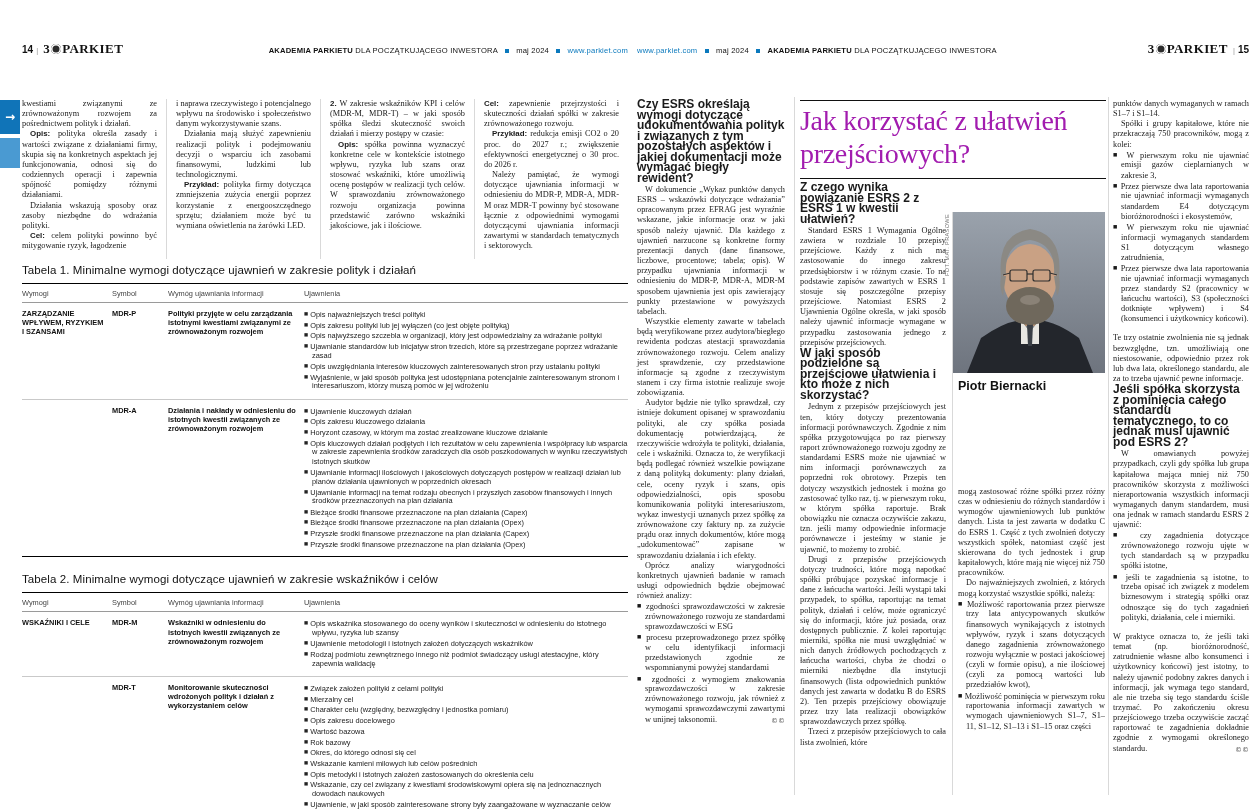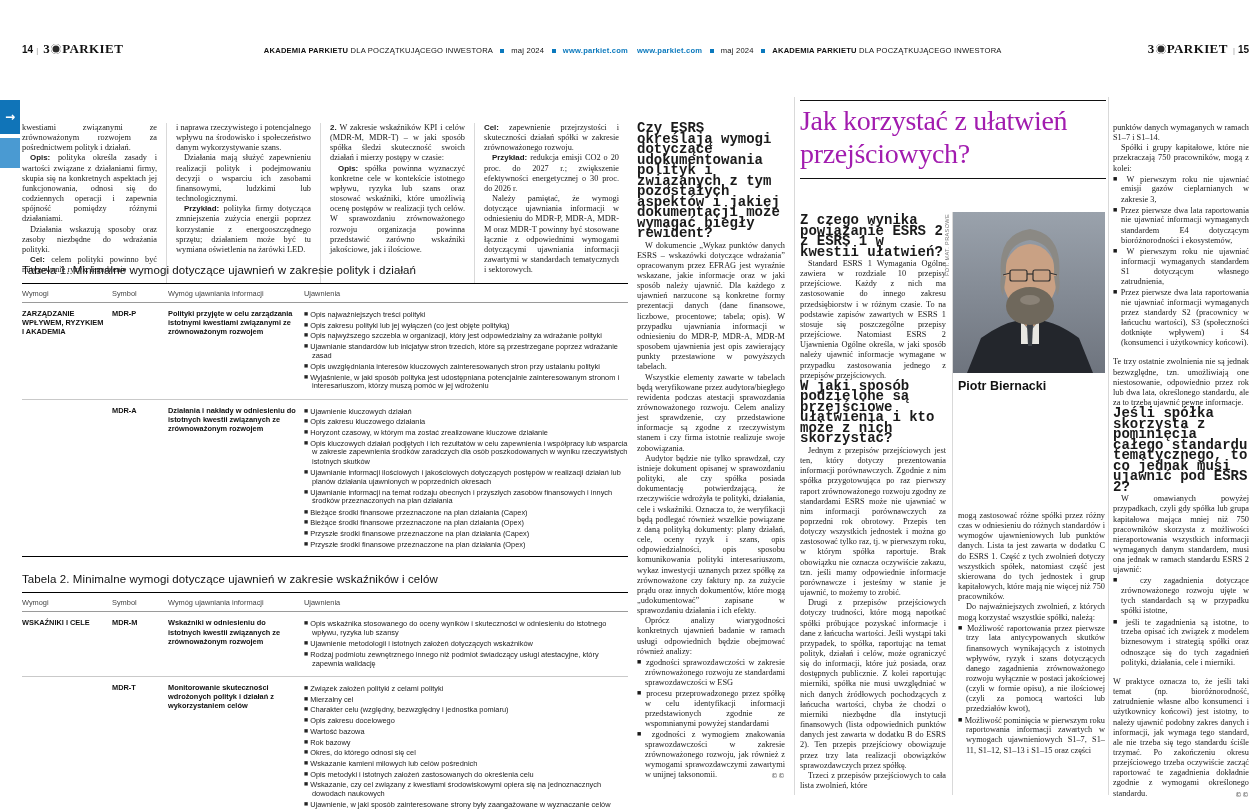--- a/index.html
+++ b/index.html
@@ -11,33 +11,33 @@
   .hdr-left{left:22px;width:606px;}
   .hdr-right{left:637px;width:612px;}
   .pagenum{font-weight:700;font-size:10px;}
   .pipe{color:#999;font-weight:400;margin:0 3px;}
   .logo{font-family:"Liberation Serif",serif;font-weight:700;font-size:13px;letter-spacing:.4px;white-space:nowrap;}
   .lemb{display:inline-block;width:10px;height:10px;border-radius:50%;background:#2c2c2c;margin:0 1px;vertical-align:-1px;
         box-shadow:inset 0 0 0 1.5px #fff,inset 0 0 0 3px #2c2c2c;}
   .strap{white-space:nowrap;letter-spacing:.2px;}
   .strap b{font-weight:700;}
   .ssq{display:inline-block;width:4px;height:4px;background:#0b79bd;margin:0 5px 1px;vertical-align:middle;}
-  .url{color:#0b79bd;font-weight:700;}
+  .url{color:#0b79bd;font-weight:400;}
   
   .marker1{position:absolute;left:0;top:100px;width:20px;height:34px;background:#1074b8;color:#fff;
            display:flex;align-items:center;justify-content:center;font:bold 12px "DejaVu Sans",sans-serif;}
   .marker2{position:absolute;left:0;top:138px;width:20px;height:30px;background:#4a9ad2;}
   
-  .flow{font-size:8.3px;line-height:10.15px;text-align:justify;margin-top:24px;}
+  .flow{font-size:8.3px;line-height:10.15px;text-align:justify;}
   .flow p{margin:0;}
   .para{text-indent:8px;}
   .para.noindent{text-indent:0;}
   .gap{margin-top:9px !important;}
   .lead{font-family:"Liberation Sans",sans-serif;font-weight:700;font-size:7.9px;}
-  .q{font-family:Liberation Mono, monospace;font-weight:700;font-size:14px;line-height:10.5px;
+  .q{font-family:Liberation Sans, sans-serif;font-weight:700;font-size:12px;line-height:10.5px;
      text-align:left;margin:0 0 2px 0 !important;}
   .bullet{padding-left:8px;text-indent:-8px;}
   .sq{font-family:"DejaVu Sans",sans-serif;font-size:4.6px;vertical-align:1.5px;}
   .endmark{display:block;text-align:right;font-family:"DejaVu Sans",sans-serif;font-size:7px;color:#555;margin-top:-9px;}
   
   .lp-cols{position:absolute;left:22px;top:99px;width:606px;height:160px;display:flex;overflow:hidden;}
   .lp-cols .colf{flex:1;padding-right:9px;}
   .lp-cols .colf + .colf{border-left:1px solid #d9d9d9;padding-left:9px;}
   
   .lp-tables{position:absolute;left:22px;top:264px;width:606px;font-family:"Liberation Sans",sans-serif;}
@@ -115,21 +115,21 @@
     <div id="table1">
         <div class="tbl-title">Tabela 1. Minimalne wymogi dotyczące ujawnień w zakresie polityk i działań</div>
         <div class="tbl bb">
           <div class="thead">
             <div class="th">Wymogi</div>
             <div class="th">Symbol</div>
             <div class="th">Wymóg ujawniania informacji</div>
             <div class="th">Ujawnienia</div>
           </div>
           <div class="trow">
-            <div class="tg">ZARZĄDZANIE WPŁYWEM, RYZYKIEM I AKADEMIA</div>
+            <div class="tg">ZARZĄDZANIE WPŁYWEM, RYZYKIEM I SZANSAMI</div>
             <div class="tsym">MDR-P</div>
             <div class="treq">Polityki przyjęte w celu zarządzania istotnymi kwestiami związanymi ze zrównoważonym rozwojem</div>
             <div class="tbullets">
               <div class="bullet"><span class="sq">■</span> Opis najważniejszych treści polityki</div>
               <div class="bullet"><span class="sq">■</span> Opis zakresu polityki lub jej wyłączeń (co jest objęte polityką)</div>
               <div class="bullet"><span class="sq">■</span> Opis najwyższego szczebla w organizacji, który jest odpowiedzialny za wdrażanie polityki</div>
               <div class="bullet"><span class="sq">■</span> Ujawnianie standardów lub inicjatyw stron trzecich, które są przestrzegane poprzez wdrażanie zasad</div>
               <div class="bullet"><span class="sq">■</span> Opis uwzględniania interesów kluczowych zainteresowanych stron przy ustalaniu polityki</div>
               <div class="bullet"><span class="sq">■</span> Wyjaśnienie, w jaki sposób polityka jest udostępniana potencjalnie zainteresowanym stronom i interesariuszom, którzy muszą pomóc w jej wdrożeniu</div>
             </div>
@@ -224,21 +224,21 @@
       <div class="bullet"><span class="sq">■</span> zgodności sprawozdawczości w zakresie zrównoważonego rozwoju ze standardami sprawozdawczości w ESG</div>
       <div class="bullet"><span class="sq">■</span> procesu przeprowadzonego przez spółkę w celu identyfikacji informacji przedstawionych zgodnie ze wspomnianymi powyżej standardami</div>
       <div class="bullet"><span class="sq">■</span> zgodności z wymogiem znakowania sprawozdawczości w zakresie zrównoważonego rozwoju, jak również z wymogami sprawozdawczymi zawartymi w unijnej taksonomii.</div>
       <div class="endmark">©©</div>
     </div>
 
   <div class="headline-block">
     <h1 class="headline">Jak korzystać z ułatwień przejściowych?</h1>
   </div>
 
-  <div class="rp-col flow" id="rp-c2" style="left:800px;top:191px;width:146px;">
+  <div class="rp-col flow" id="rp-c2" style="left:800px;top:182px;width:146px;">
       <p class="q">Z czego wynika powiązanie ESRS 2 z ESRS 1 w kwestii ułatwień?</p>
       <p class="para">Standard ESRS 1 Wymagania Ogólne zawiera w rozdziale 10 przepisy przejściowe. Każdy z nich ma zastosowanie do innego zakresu przedsiębiorstw i w różnym czasie. To na podstawie zapisów zawartych w ESRS 1 stosuje się poszczególne przepisy przejściowe. Natomiast ESRS 2 Ujawnienia Ogólne określa, w jaki sposób należy ujawnić informacje wymagane w przypadku zastosowania jednego z przepisów przejściowych.</p>
       <p class="q gap">W jaki sposób podzielone są przejściowe ułatwienia i kto może z nich skorzystać?</p>
       <p class="para">Jednym z przepisów przejściowych jest ten, który dotyczy prezentowania informacji porównawczych. Zgodnie z nim spółka przygotowująca po raz pierwszy raport zrównoważonego rozwoju zgodny ze standardami ESRS może nie ujawniać w nim informacji porównawczych za poprzedni rok obrotowy. Przepis ten dotyczy wszystkich jednostek i można go zastosować tylko raz, tj. w pierwszym roku, w którym spółka raportuje. Brak obowiązku nie oznacza oczywiście zakazu, tzn. jeśli mamy odpowiednie informacje porównawcze i jesteśmy w stanie je ujawnić, to możemy to zrobić.</p>
       <p class="para">Drugi z przepisów przejściowych dotyczy trudności, które mogą napotkać spółki próbujące pozyskać informacje i dane z łańcucha wartości. Jeśli wystąpi taki przypadek, to spółka, raportując na temat polityk, działań i celów, może ograniczyć się do informacji, które już posiada, oraz dostępnych publicznie. Z kolei raportując mierniki, spółka nie musi uwzględniać w nich danych źródłowych pochodzących z łańcucha wartości, chyba że chodzi o mierniki niezbędne dla instytucji finansowych (lista odpowiednich punktów danych jest zawarta w dodatku B do ESRS 2). Ten przepis przejściowy obowiązuje przez trzy lata realizacji obowiązków sprawozdawczych przez spółkę.</p>
       <p class="para">Trzeci z przepisów przejściowych to cała lista zwolnień, które</p>
     </div>
 
   <div class="photo-credit">FOT. MAT. PRASOWE</div>
 

